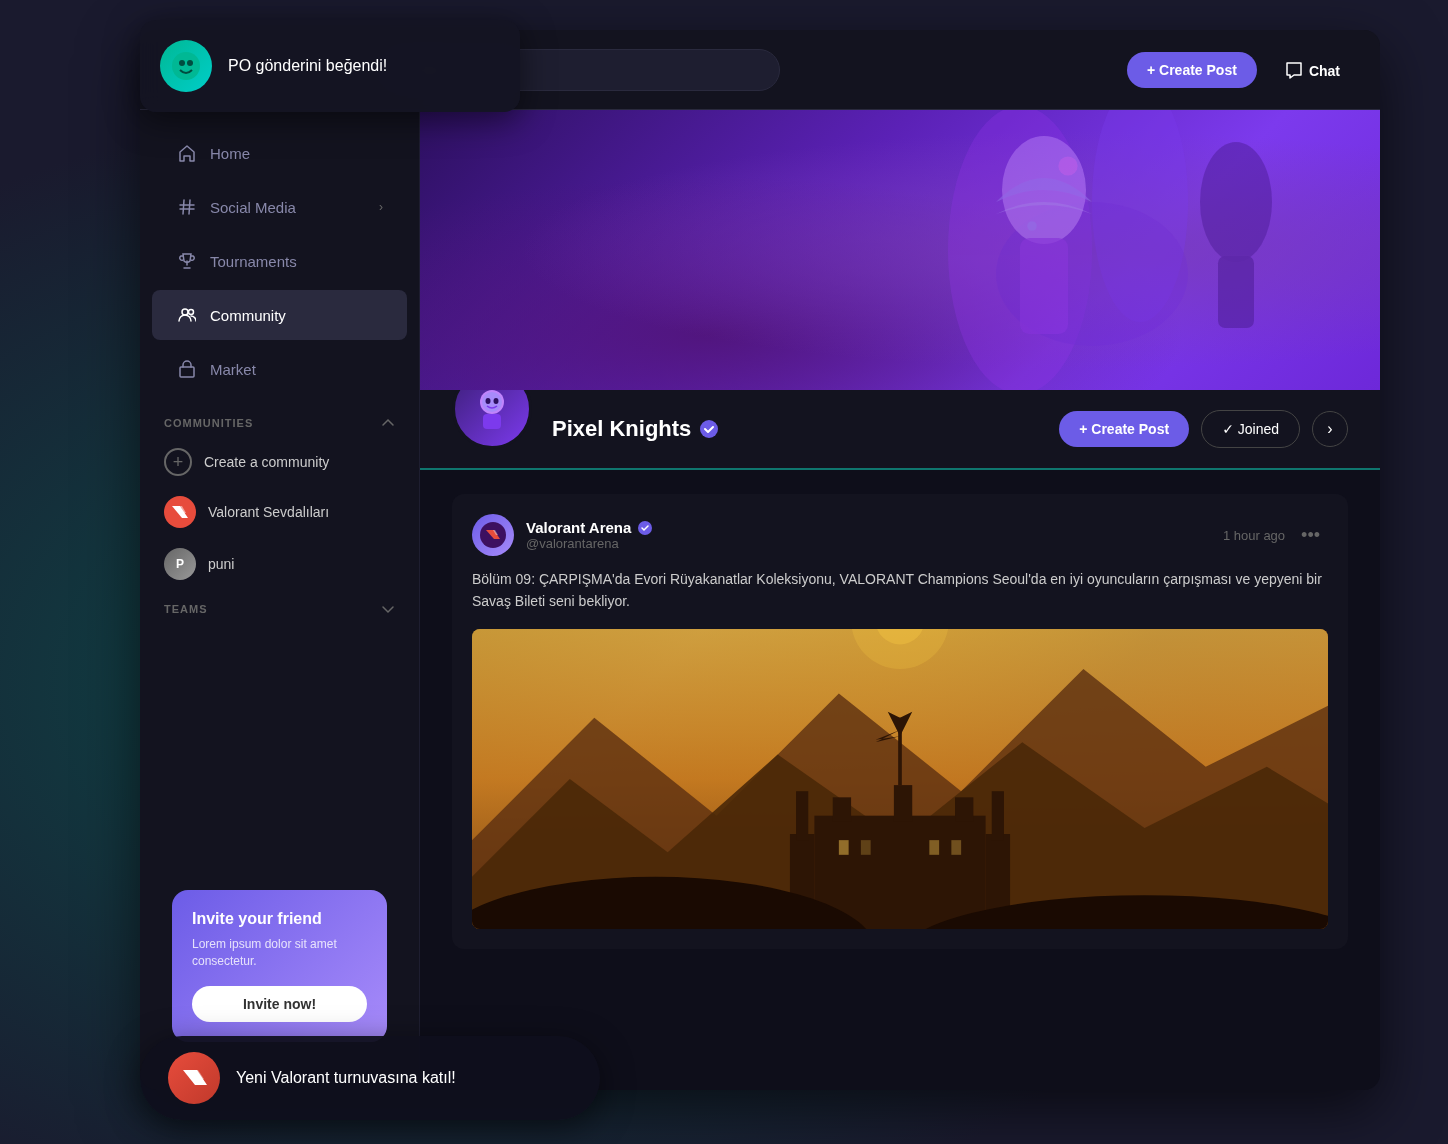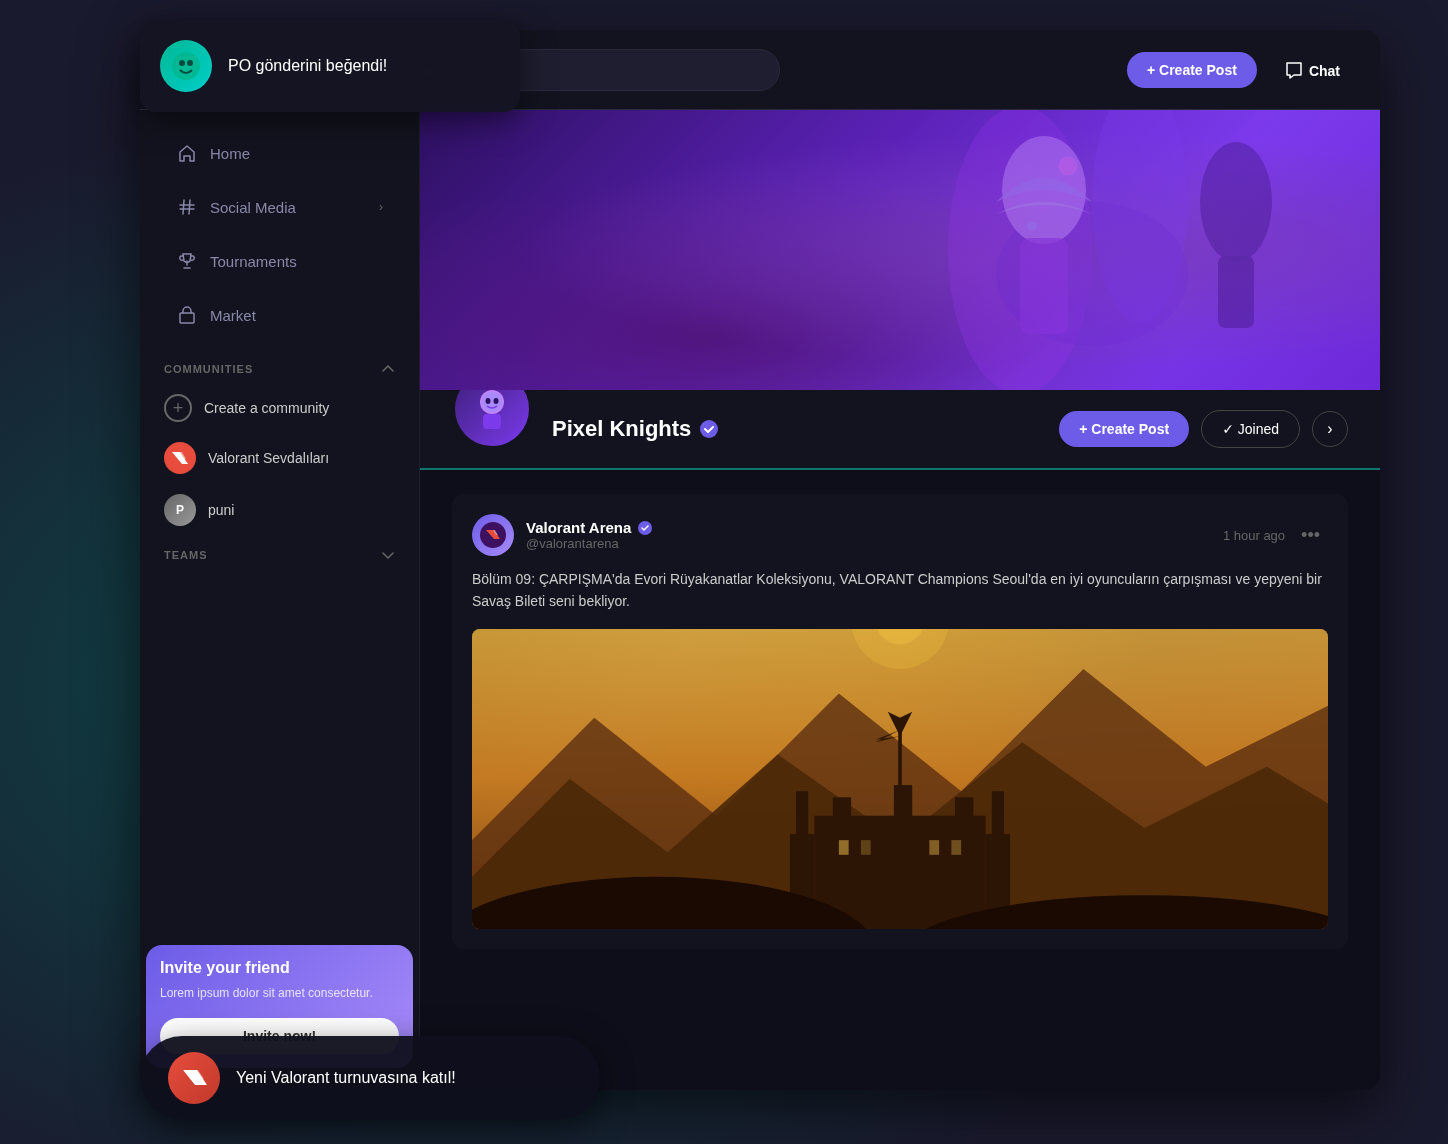--- a/index.html
+++ b/index.html
@@ -205,24 +205,24 @@
       display: flex;
       align-items: center;
       justify-content: center;
       color: #666;
       font-size: 18px;
       flex-shrink: 0;
     }
 
     
     .invite-card {
-      margin: 6px;
+      margin: 32px;
       background: linear-gradient(135deg, #6c5ce7, #a78bfa);
       border-radius: 16px;
-      padding: 14px;
+      padding: 20px;
       margin-top: auto;
     }
 
     .invite-title {
       color: white;
       font-size: 16px;
       font-weight: 700;
       margin-bottom: 8px;
     }
 
@@ -620,20 +620,31 @@
             <path d="M5 2h8l-1 7a4 4 0 01-6 0L5 2z" stroke="#8888aa" stroke-width="1.5" fill="none"></path>
             <path d="M9 9v4" stroke="#8888aa" stroke-width="1.5" stroke-linecap="round"></path>
             <path d="M6 16h6" stroke="#8888aa" stroke-width="1.5" stroke-linecap="round"></path>
             <path d="M5 4H3a2 2 0 002 4" stroke="#8888aa" stroke-width="1.5" fill="none"></path>
             <path d="M13 4h2a2 2 0 01-2 4" stroke="#8888aa" stroke-width="1.5" fill="none"></path>
           </svg>
         </span>
         <span>Tournaments</span>
       </div>
 
+      <div class="nav-item active">
+        <span class="nav-icon">
+          <svg width="18" height="18" viewBox="0 0 18 18" fill="none">
+            <circle cx="7" cy="6" r="3" stroke="white" stroke-width="1.5" fill="none"></circle>
+            <circle cx="13" cy="6" r="2.5" stroke="white" stroke-width="1.5" fill="none"></circle>
+            <path d="M1 15a6 6 0 0112 0" stroke="white" stroke-width="1.5" fill="none" stroke-linecap="round"></path>
+            <path d="M13 10a5 5 0 015 5" stroke="white" stroke-width="1.5" fill="none" stroke-linecap="round"></path>
+          </svg>
+        </span>
+        <span>Community</span>
+      </div>
 
       <div class="nav-item">
         <span class="nav-icon">
           <svg width="18" height="18" viewBox="0 0 18 18" fill="none">
             <rect x="2" y="7" width="14" height="10" rx="1" stroke="#8888aa" stroke-width="1.5" fill="none"></rect>
             <path d="M5 7V5a4 4 0 018 0v2" stroke="#8888aa" stroke-width="1.5" fill="none" stroke-linecap="round"></path>
           </svg>
         </span>
         <span>Market</span>
       </div>

